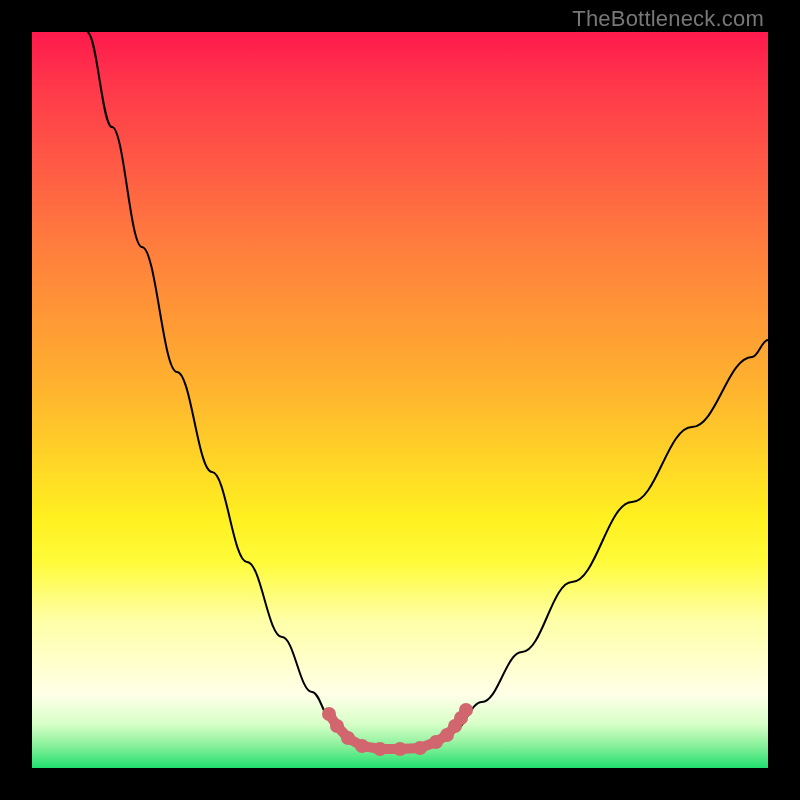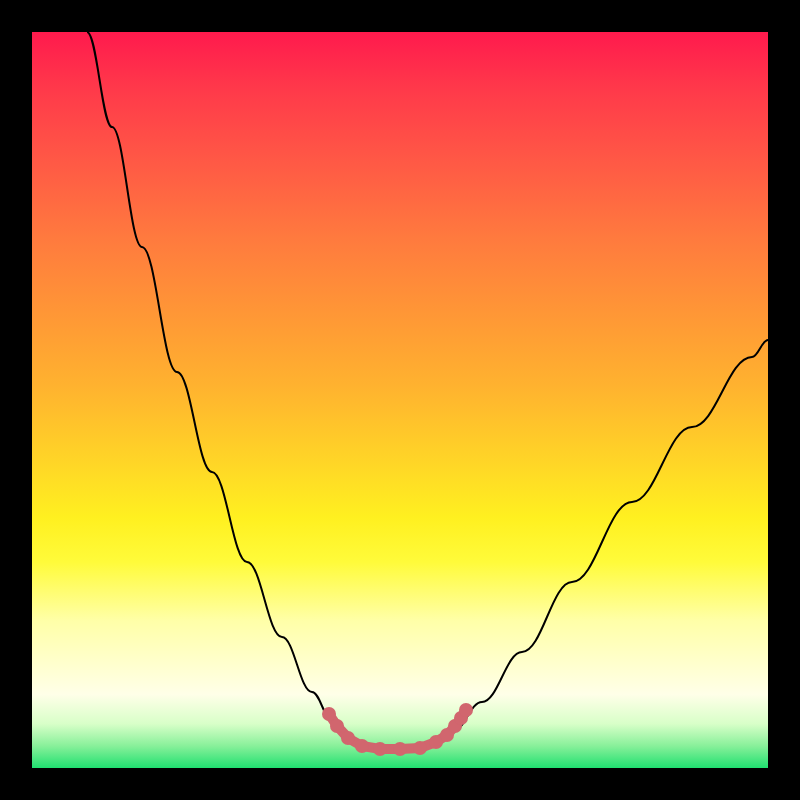--- a/index.html
+++ b/index.html
@@ -71,20 +71,21 @@
     fill: none;
     stroke: #d1666e;
     stroke-width: 10;
     stroke-linecap: round;
   }
 </style>
 </head>
 <body>
 
 <div class="frame">
+  <div class="watermark">TheBottleneck.com</div>
 
   <div class="plot-area">
     <svg class="curve" viewBox="0 0 736 736">
       <path id="curvePath" class="curve-path" d="M 55 0 C 65 0 70 95 80 95 C 92 95 98 215 110 215 C 124 215 131 340 145 340 C 159 340 166 440 180 440 C 194 440 201 530 215 530 C 229 530 236 605 250 605 C 262 605 268 660 280 660 C 288 660 292 688 300 688 C 306 688 309 702 315 702 C 321 702 324 712 330 712 C 336 712 339 716 345 716 C 355 716 360 717 370 717 C 380 717 385 715 395 715 C 405 715 410 700 420 700 C 432 700 438 670 450 670 C 466 670 474 620 490 620 C 510 620 520 550 540 550 C 564 550 576 470 600 470 C 624 470 636 395 660 395 C 684 395 696 325 720 325 C 726.4 325 729.6 308 736 308"></path>
       <g id="markerGroup">
           <path class="seg" d="M 297 682 L 305 694 L 316 706 L 330 714 L 348 717 L 368 717 L 388 716 L 404 710 L 415 703 L 423 694 L 429 686 L 434 678"></path>
           <circle class="dot" cx="297" cy="682" r="7"></circle>
           <circle class="dot" cx="305" cy="694" r="7"></circle>
           <circle class="dot" cx="316" cy="706" r="7"></circle>
           <circle class="dot" cx="330" cy="714" r="7"></circle>

